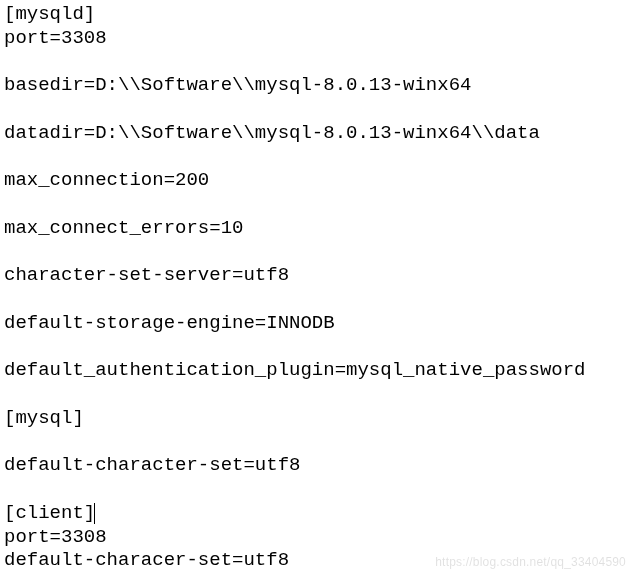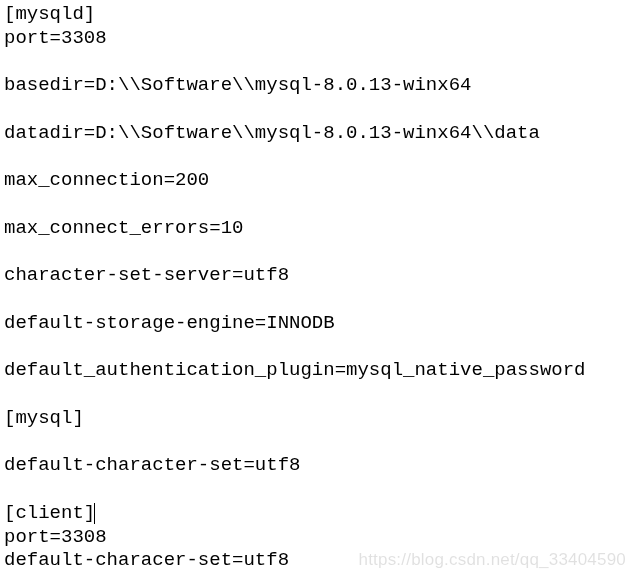--- a/index.html
+++ b/index.html
@@ -25,21 +25,21 @@
       height: 1.1em;
       background: #000;
       vertical-align: text-bottom;
       margin-left: -1px;
     }
     .watermark {
       position: absolute;
       bottom: 6px;
       right: 10px;
       font-family: Arial, sans-serif;
-      font-size: 17px;
+      font-size: 12px;
       color: rgba(0,0,0,0.12);
       letter-spacing: 0.2px;
       pointer-events: none;
     }
   </style>
 </head>
 <body>
 
 <pre id="config-pre"><span>[mysqld]</span>
 <span>port=3308</span>

